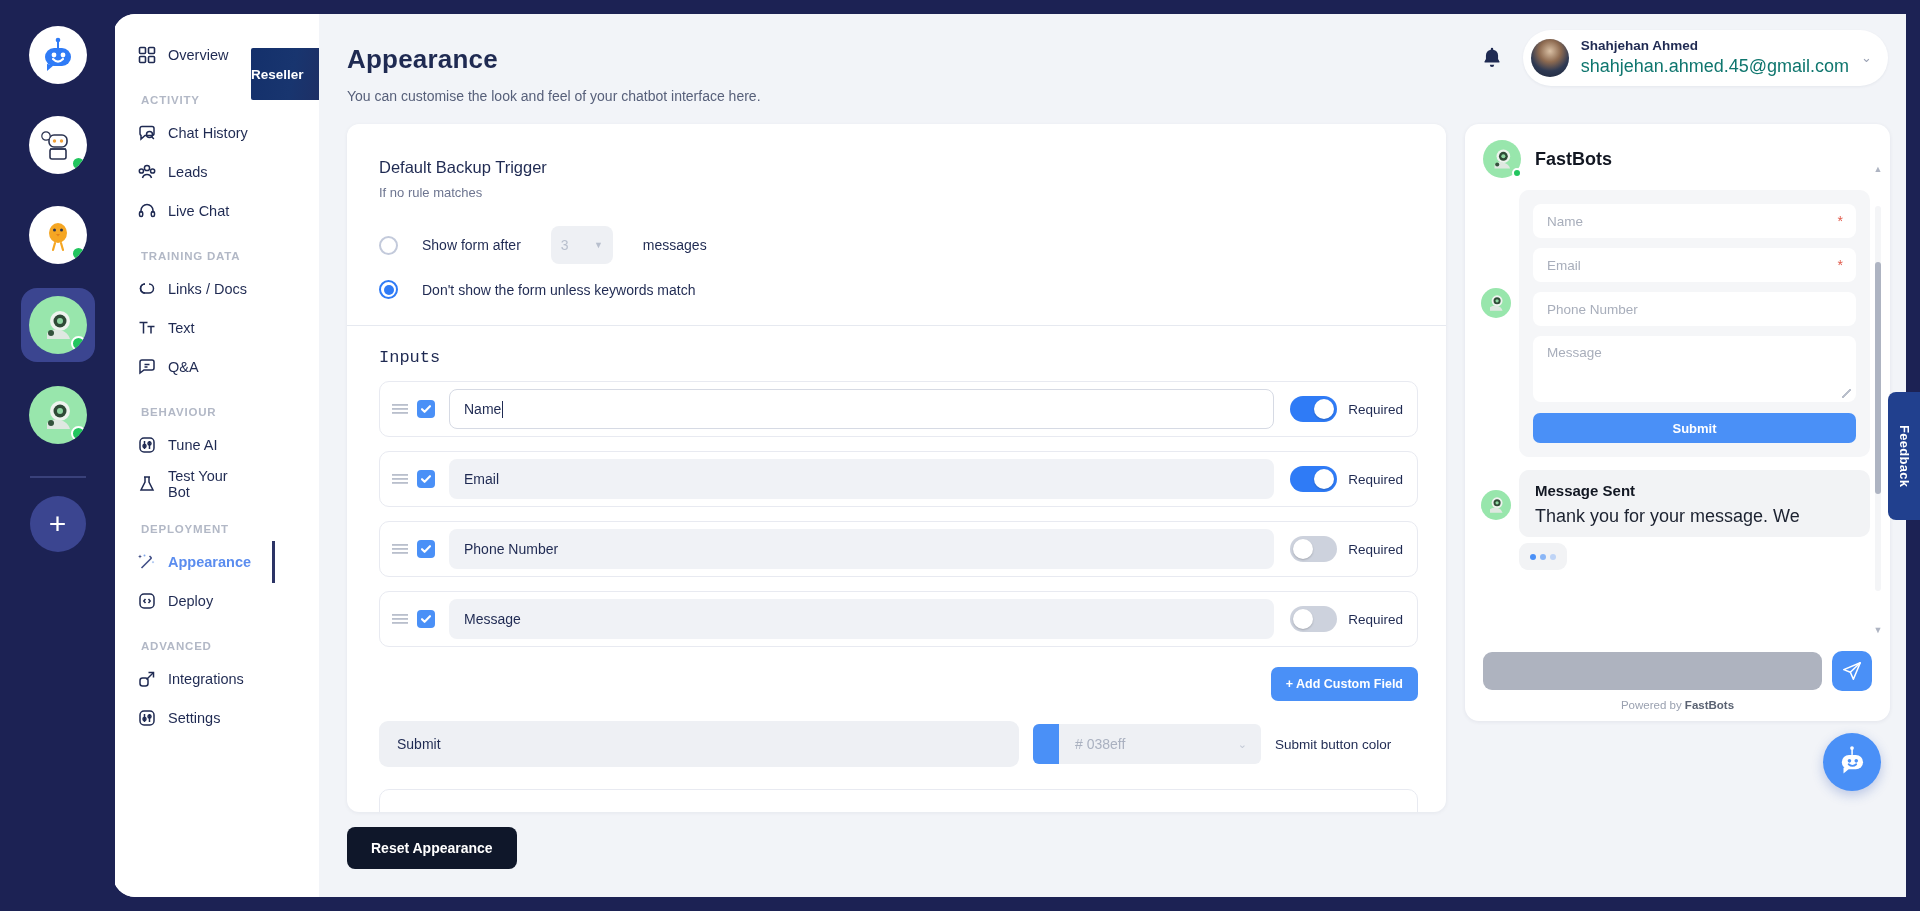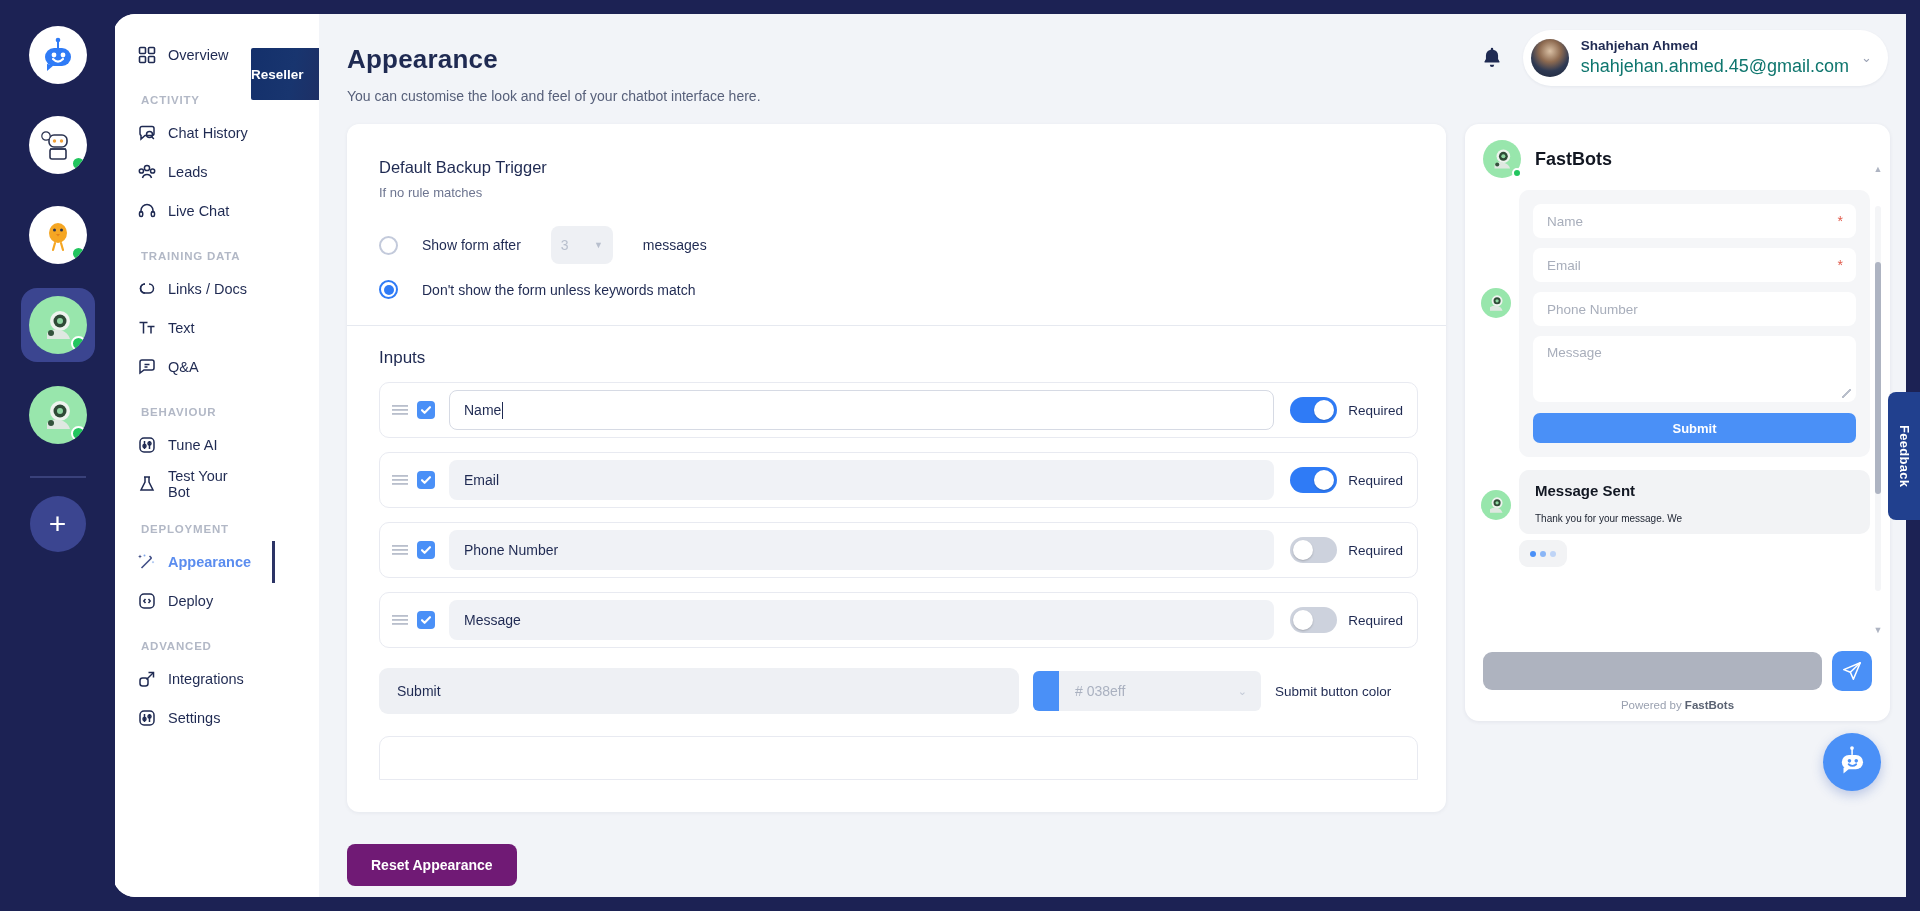--- a/index.html
+++ b/index.html
@@ -146,21 +146,21 @@
   .numsel {
     width: 62px; height: 38px; border-radius: 8px; background: #eef0f4;
     display: flex; align-items: center; justify-content: space-between;
     padding: 0 10px; margin: 0 6px; cursor: pointer;
   }
   .numsel .v { font-size: 14px; color: #b8bfcd; }
   .numsel .c { font-size: 9px; color: #b8bfcd; }
 
   .divider { height: 1px; background: #e6e9f0; margin: 26px -28px 0 -32px; }
 
-  .inputs-h { font-size: 17px; color: #1f2a52; font-weight: 500; margin-top: 22px; }
+  .inputs-h { font-size: 17px; color: #1f2a52; font-weight: 500; margin-top: 22px; font-family: Liberation Mono, monospace; }
 
   .fieldrow {
     display: flex; align-items: center; gap: 0;
     height: 56px; margin-top: 14px;
     border: 1px solid #e8eaf1; border-radius: 10px; padding: 0 14px 0 12px;
   }
   .grip { width: 16px; height: 16px; flex: 0 0 16px; cursor: grab; }
   .grip svg { display:block; width:16px; height:16px; }
   .cbx {
     width: 18px; height: 18px; border-radius: 4px; background: #4a90f7;
@@ -259,21 +259,21 @@
   .pv-avsm {
     width: 30px; height: 30px; border-radius: 50%; background: #98e6ac;
     position: absolute; left: 16px;
     display: flex; align-items: center; justify-content: center;
   }
   .pv-bubble {
     margin: 13px 0 0 0; background: #f2f3f5; border-radius: 10px;
     padding: 12px 16px 10px; color: #121722;
   }
   .pv-bubble b { font-size: 15px; }
-  .pv-bubble p { font-size: 10px; margin-top: 13px; color: #1c2230; }
+  .pv-bubble p { font-size: 18px; margin-top: 6px; color: #1c2230; }
   .pv-typing {
     margin-top: 6px; width: 48px; height: 27px; border-radius: 9px; background: #f2f3f5;
     display: flex; align-items: center; justify-content: center; gap: 4px;
   }
   .pv-typing i { width: 6px; height: 6px; border-radius: 50%; background: #4a90f7; display:block; }
   .pv-typing i:nth-child(2){ opacity:.62 } .pv-typing i:nth-child(3){ opacity:.3 }
   .pv-foot {
     position: absolute; left: 0; right: 0; bottom: 0; padding: 0 18px 10px;
   }
   .pv-inputbar { display: flex; align-items: center; gap: 10px; }
@@ -287,22 +287,22 @@
 
   .pv-scroll { position: absolute; right: 6px; top: 40px; bottom: 86px; width: 12px; }
   .pv-scroll .arr { color: #aeb4c2; font-size: 9px; text-align: center; }
   .pv-scroll .track { position: absolute; top: 42px; bottom: 44px; left: 3px; width: 6px; background: #f4f5f7; border-radius: 3px; }
   .pv-scroll .thumb { position: absolute; top: 98px; left: 3px; width: 6px; height: 232px; background: #aeb4c2; border-radius: 3px; }
   .pv-scroll .arr.bot { position: absolute; bottom: 0; left: 0; right: 0; }
 
   
   .actions { position: absolute; left: 28px; right: 324px; bottom: 28px; height: 42px; }
   .btn-reset {
-    position: absolute; left: 0; top: 17px; height: 42px; padding: 0 24px;
-    background: #701a75; color: #ffffff; font-size: 14px; font-weight: 600;
+    position: absolute; left: 0; top: 0; height: 42px; padding: 0 24px;
+    background: #0f172a; color: #ffffff; font-size: 14px; font-weight: 600;
     border: none; border-radius: 8px; cursor: pointer;
   }
   .btn-save {
     position: absolute; right: 0; top: 0; height: 42px; width: 262px;
     background: #4a90f7; color: #ffffff; font-size: 14px; font-weight: 600;
     border: none; border-radius: 8px; cursor: pointer;
   }
 
   
   .feedback {
@@ -682,20 +682,23 @@
               </span>
             <span class="ftext">
                 <span>Message</span>
               </span>
             <span class="toggle">
                 <span class="knob"></span>
               </span>
             <span class="reqlabel">Required</span>
           </div>
 
+          <div class="addrow">
+            <button class="addbtn2">+ Add Custom Field</button>
+          </div>
 
           <div class="submitrow">
             <div class="submitname">
               <span>Submit</span>
             </div>
             <div class="colorpick">
               <span class="swatch"></span>
               <span class="hexval"># 038eff</span>
               <span class="pickchev">⌄</span>
             </div>

